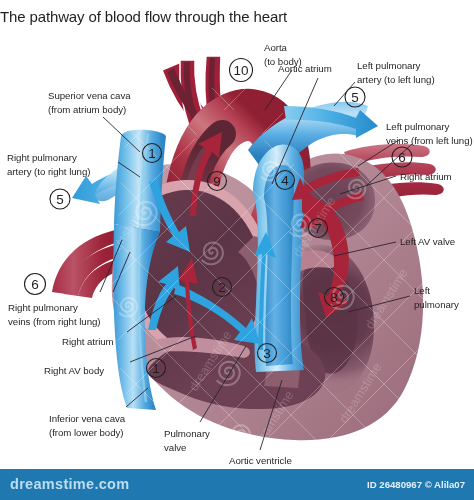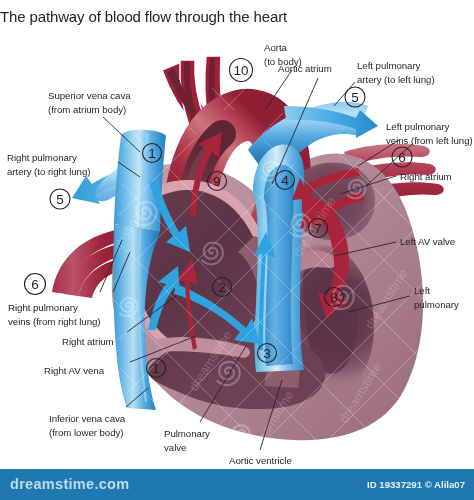--- a/index.html
+++ b/index.html
@@ -443,34 +443,34 @@
     </g>
   </svg>
   <div id="title">The pathway of blood flow through the heart</div>
   <div class="lbl" style="left:48px;top:89px">Superior vena cava
 (from atrium body)</div>
   <div class="lbl" style="left:7px;top:151px">Right pulmonary
 artery (to right lung)</div>
   <div class="lbl" style="left:8px;top:301px">Right pulmonary
 veins (from right lung)</div>
   <div class="lbl" style="left:62px;top:335px">Right atrium</div>
-  <div class="lbl" style="left:44px;top:364px">Right AV vena</div>
+  <div class="lbl" style="left:44px;top:364px">Right AV body</div>
   <div class="lbl" style="left:49px;top:412px">Inferior vena cava
 (from lower body)</div>
   <div class="lbl" style="left:164px;top:427px">Pulmonary
 valve</div>
   <div class="lbl" style="left:229px;top:454px">Aortic ventricle</div>
   <div class="lbl" style="left:264px;top:41px">Aorta
 (to body)</div>
   <div class="lbl" style="left:278px;top:62px">Aortic atrium</div>
   <div class="lbl" style="left:357px;top:59px">Left pulmonary
 artery (to left lung)</div>
   <div class="lbl" style="left:386px;top:120px">Left pulmonary
 veins (from left lung)</div>
   <div class="lbl" style="left:400px;top:170px">Right atrium</div>
   <div class="lbl" style="left:400px;top:235px">Left AV valve</div>
   <div class="lbl" style="left:414px;top:284px">Left
 pulmonary</div>
   <div id="footer">
     <div id="brand">dreamstime.com</div>
-    <div id="idtxt">ID 19337291 © Alila07</div>
+    <div id="idtxt">ID 26480967 © Alila07</div>
   </div>
 </div>
 
 </body></html>

